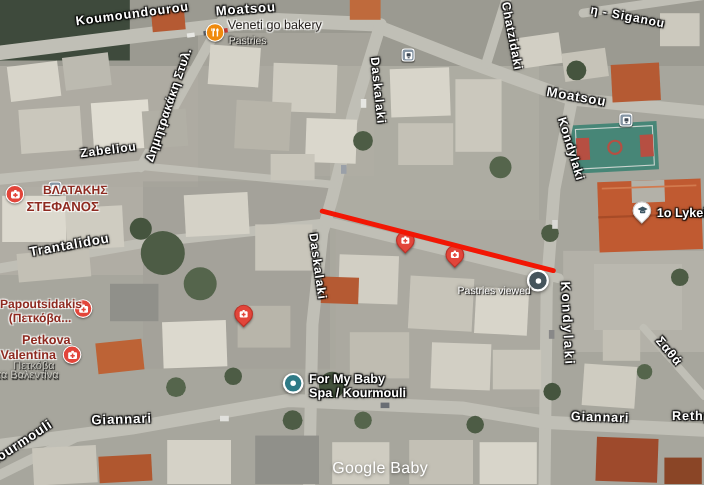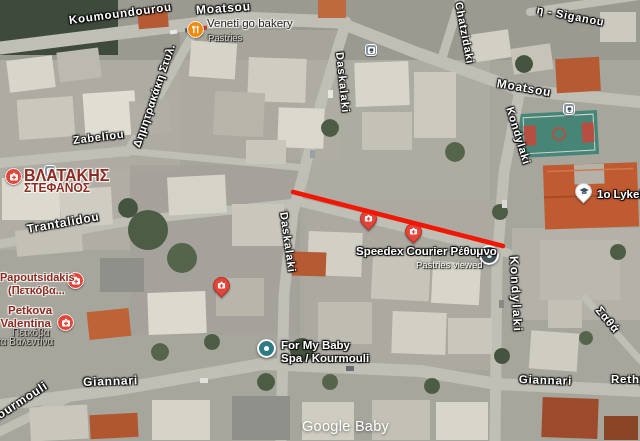--- a/index.html
+++ b/index.html
@@ -322,32 +322,31 @@
   <div class="st" style="left:514px;top:249px;font-size:12px;letter-spacing:2.2px;transform:rotate(87deg)">Kondylaki</div>
   <div class="st" style="left:83px;top:375px;font-size:12px;transform:rotate(-2deg)">Giannari</div>
   <div class="st" style="left:519px;top:373px;font-size:11.5px;transform:rotate(2deg)">Giannari</div>
   <div class="st" style="left:-10px;top:414px;font-size:12px;transform:rotate(-33deg)">Kourmouli</div>
   <div class="st" style="left:598px;top:302px;font-size:11.5px;transform:rotate(50deg)">Σαθά</div>
   <div class="st" style="left:611px;top:373px;font-size:11.5px">Rethymno</div>
 
   <div class="poi-dark" style="left:207px;top:17px">Veneti go bakery</div>
   <div class="poi-sub" style="left:208px;top:32px">Pastries</div>
 
-  <div class="poi-red" style="left:24px;top:167px;font-size:16px">ΒΛΑΤΑΚΗΣ</div>
+  <div class="poi-red" style="left:39px;top:167px;font-size:11px">ΒΛΑΤΑΚΗΣ</div>
   <div class="poi-red" style="left:24px;top:181px;font-size:12px">ΣΤΕΦΑΝΟΣ</div>
 
   <div class="poi-red" style="left:0px;top:271px;font-size:11px">Papoutsidakis</div>
   <div class="poi-red" style="left:8px;top:284px;font-size:11px">(Πετκόβα...</div>
 
-  <div class="poi-red" style="left:8px;top:304px">Petkova</div>
+  <div class="poi-red" style="left:20px;top:304px">Petkova</div>
   <div class="poi-red" style="left:-13px;top:317px">ta Valentina</div>
   <div class="poi-gray-sm" style="left:12px;top:327px">Πετκόβα</div>
   <div class="poi-gray-sm" style="left:-8px;top:336px">ντα Βαλεντίνα</div>
 
-  <div class="poi-white" style="left:356px;top:245px">Speedex Courier Ρέθυμνο</div>
   <div class="poi-white-sm" style="left:416px;top:259px">Pastries viewed</div>
 
   <div class="poi-white" style="left:281px;top:339px">For My Baby</div>
   <div class="poi-white" style="left:281px;top:352px">Spa / Kourmouli</div>
 
   <div class="poi-white" style="left:597px;top:188px">1o Lykeio</div>
 
   <a class="watermark" href="#">Google Baby</a>
 
 </div>

